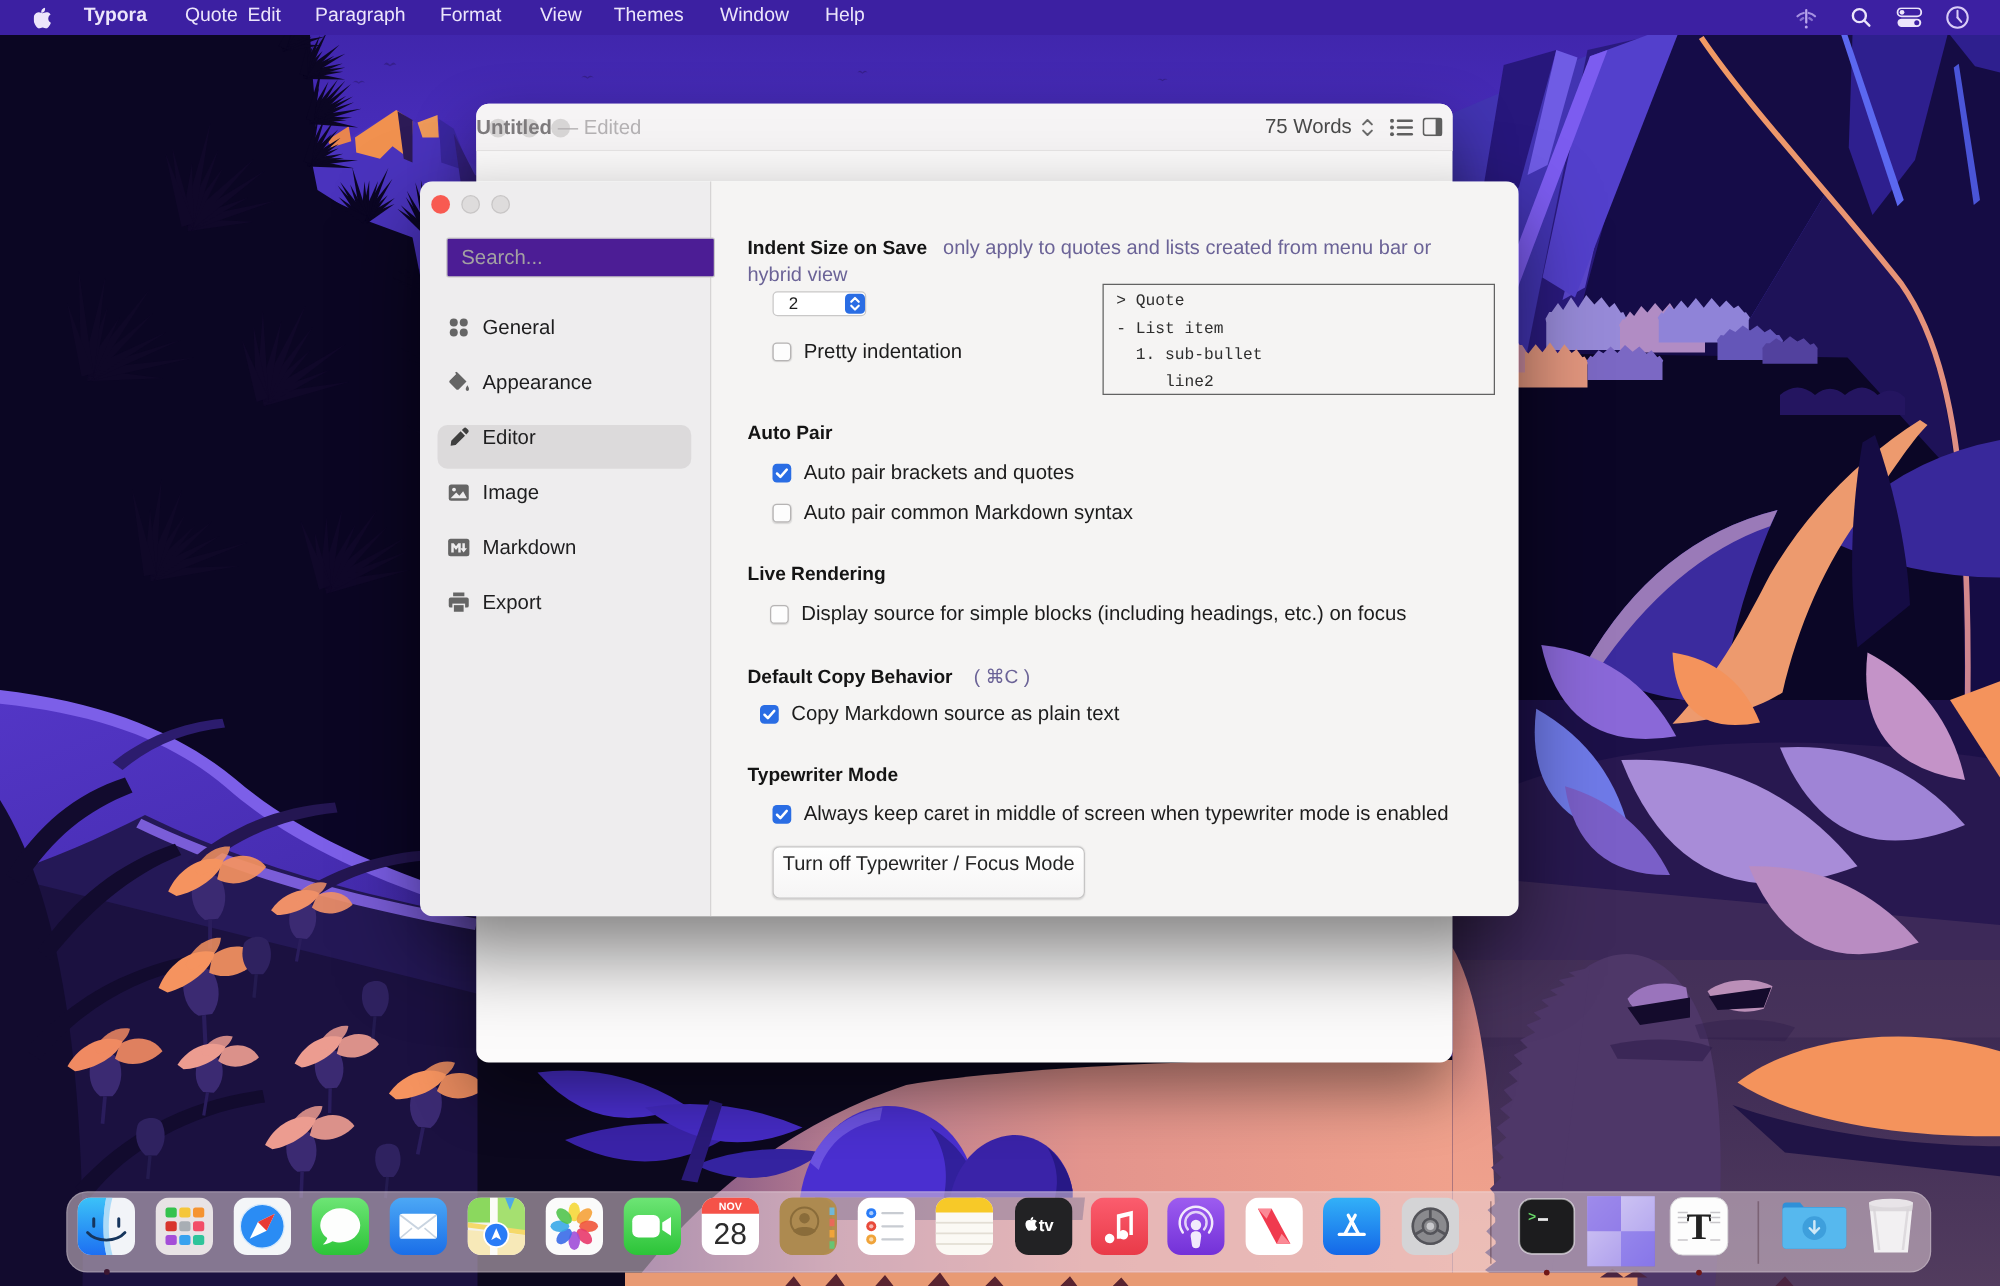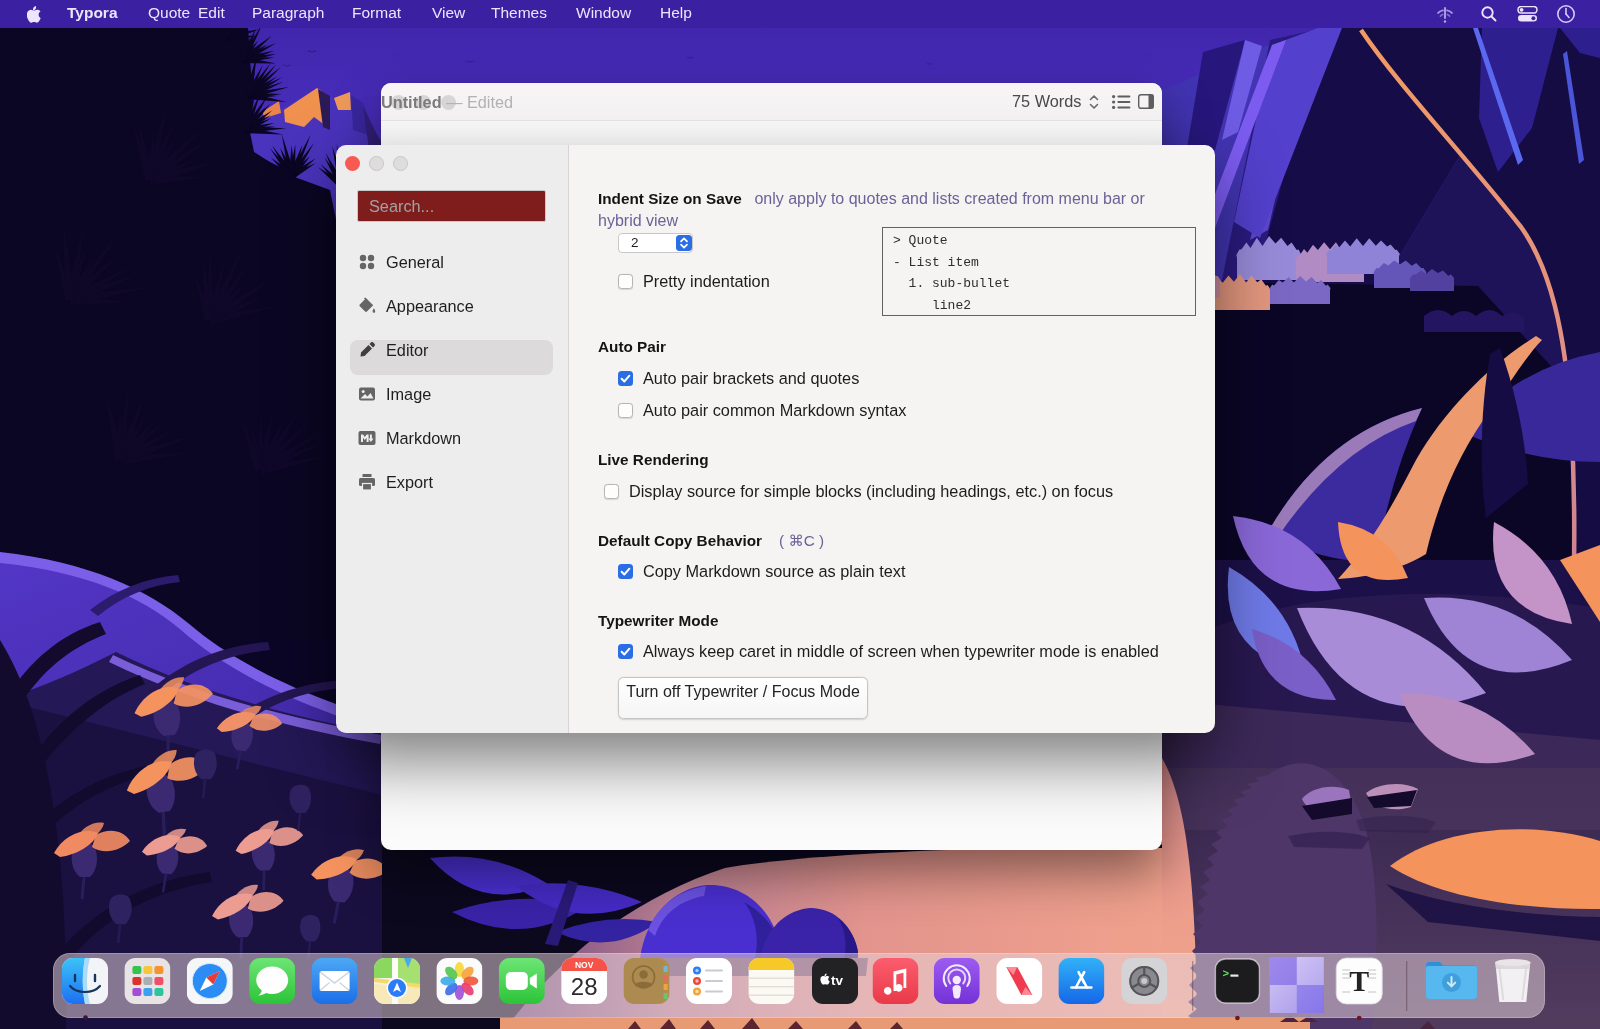--- a/index.html
+++ b/index.html
@@ -531,21 +531,21 @@
     <path d="M10.5,0.7 L15.3,0.7 L15.3,14.3 L10.5,14.3 Z" fill="#5f5f5f"></path>
   </svg>
 </div>
 
 <div id="prefswin" class="abs" style="left:336px;top:145px;width:879px;height:588px;border-radius:10px;box-shadow:0 28px 65px rgba(0,0,0,0.5);overflow:hidden;font-size:16.3px;">
   <div class="abs" style="left:0;top:0;width:232px;height:588px;background:#eeedee;"></div>
   <div class="abs" style="left:232px;top:0;width:647px;height:588px;background:#f5f4f3;border-left:1px solid #d6d4d4;"></div>
   <div class="light abs" style="left:8.5px;top:11px;background:#f85a51;"></div>
   <div class="light abs" style="left:33px;top:11px;background:#dedcdc;border:0.5px solid #c8c6c6;"></div>
   <div class="light abs" style="left:57px;top:11px;background:#dedcdc;border:0.5px solid #c8c6c6;"></div>
-  <div class="abs" style="left:21px;top:45px;width:189px;height:32px;background:#7f1d1d;border:1px solid #c9c8c8;border-radius:2px;color:#a3a1a2;line-height:30px;padding-left:11px;font-size:16.3px;">Search...</div>
+  <div class="abs" style="left:21px;top:45px;width:215px;height:32px;background:#4c1d95;border:1px solid #c9c8c8;border-radius:2px;color:#a3a1a2;line-height:30px;padding-left:11px;font-size:16.3px;">Search...</div>
 
   <div class="abs" style="left:14px;top:194.5px;width:203px;height:35px;background:#dcdadb;border-radius:8px;"></div>
   <div class="srow" style="top:107.5px;">
     <svg width="18" height="18" viewBox="0 0 18 18" fill="#656565">
           <circle cx="5" cy="5" r="3.2"></circle>
           <circle cx="13" cy="5" r="3.2"></circle>
           <circle cx="5" cy="13" r="3.2"></circle>
           <circle cx="13" cy="13" r="3.2"></circle>
         </svg>
     General
@@ -604,23 +604,23 @@
   <div class="abs" style="left:546px;top:82px;width:314px;height:89px;border:1px solid #626262;font-family:'Liberation Mono',monospace;font-size:13px;color:#2e2e2e;line-height:21.5px;padding:2px 16px 0 10px;white-space:pre;">&gt; Quote
 - List item
   1. sub-bullet
      line2</div>
   <div class="h2" style="top:193px;">Auto Pair</div>
   <div class="cbrow" style="left:282px;top:223.5px;"><span class="cb on"><svg width="15" height="15" viewBox="0 0 15 15" fill="none" stroke="#fff" stroke-width="2" stroke-linecap="round" stroke-linejoin="round">
             <path d="M3.6,7.8 L6.3,10.5 L11.4,4.7"></path>
           </svg></span>Auto pair brackets and quotes</div>
   <div class="cbrow" style="left:282px;top:255.5px;"><span class="cb off"></span>Auto pair common Markdown syntax</div>
   <div class="h2" style="top:306px;">Live Rendering</div>
-  <div class="cbrow" style="left:268px;top:336.5px;"><span class="cb off"></span>Display source for simple blocks (including headings, etc.) on focus</div>
+  <div class="cbrow" style="left:280px;top:336.5px;"><span class="cb off"></span>Display source for simple blocks (including headings, etc.) on focus</div>
   <div class="h2" style="top:387px;">Default Copy Behavior&nbsp;&nbsp;&nbsp; <span style="font-weight:normal;color:#6b6397;">( ⌘C )</span></div>
-  <div class="cbrow" style="left:282px;top:417px;text-align:right;"><span class="cb on"><svg width="15" height="15" viewBox="0 0 15 15" fill="none" stroke="#fff" stroke-width="2" stroke-linecap="round" stroke-linejoin="round">
+  <div class="cbrow" style="left:272px;top:417px;text-align:right;"><span class="cb on"><svg width="15" height="15" viewBox="0 0 15 15" fill="none" stroke="#fff" stroke-width="2" stroke-linecap="round" stroke-linejoin="round">
             <path d="M3.6,7.8 L6.3,10.5 L11.4,4.7"></path>
           </svg></span>Copy Markdown source as plain text</div>
   <div class="h2" style="top:467px;">Typewriter Mode</div>
   <div class="cbrow" style="left:282px;top:497px;"><span class="cb on"><svg width="15" height="15" viewBox="0 0 15 15" fill="none" stroke="#fff" stroke-width="2" stroke-linecap="round" stroke-linejoin="round">
             <path d="M3.6,7.8 L6.3,10.5 L11.4,4.7"></path>
           </svg></span>Always keep caret in middle of screen when typewriter mode is enabled</div>
   <div class="abs" style="left:282px;top:532px;width:250px;height:42px;background:linear-gradient(#ffffff,#f6f5f5);border:1px solid #c6c5c5;border-radius:5.5px;box-shadow:0 0.5px 1.5px rgba(0,0,0,0.15);text-align:center;line-height:28px;color:#232323;font-size:16px;">Turn off Typewriter / Focus Mode</div>
 </div>
 
 <div id="dock" class="abs" style="left:53px;top:953px;width:1492px;height:65px;border-radius:17px;background:rgba(232,212,220,0.52);box-shadow:inset 0 0 0 1px rgba(255,255,255,0.22);"></div>

